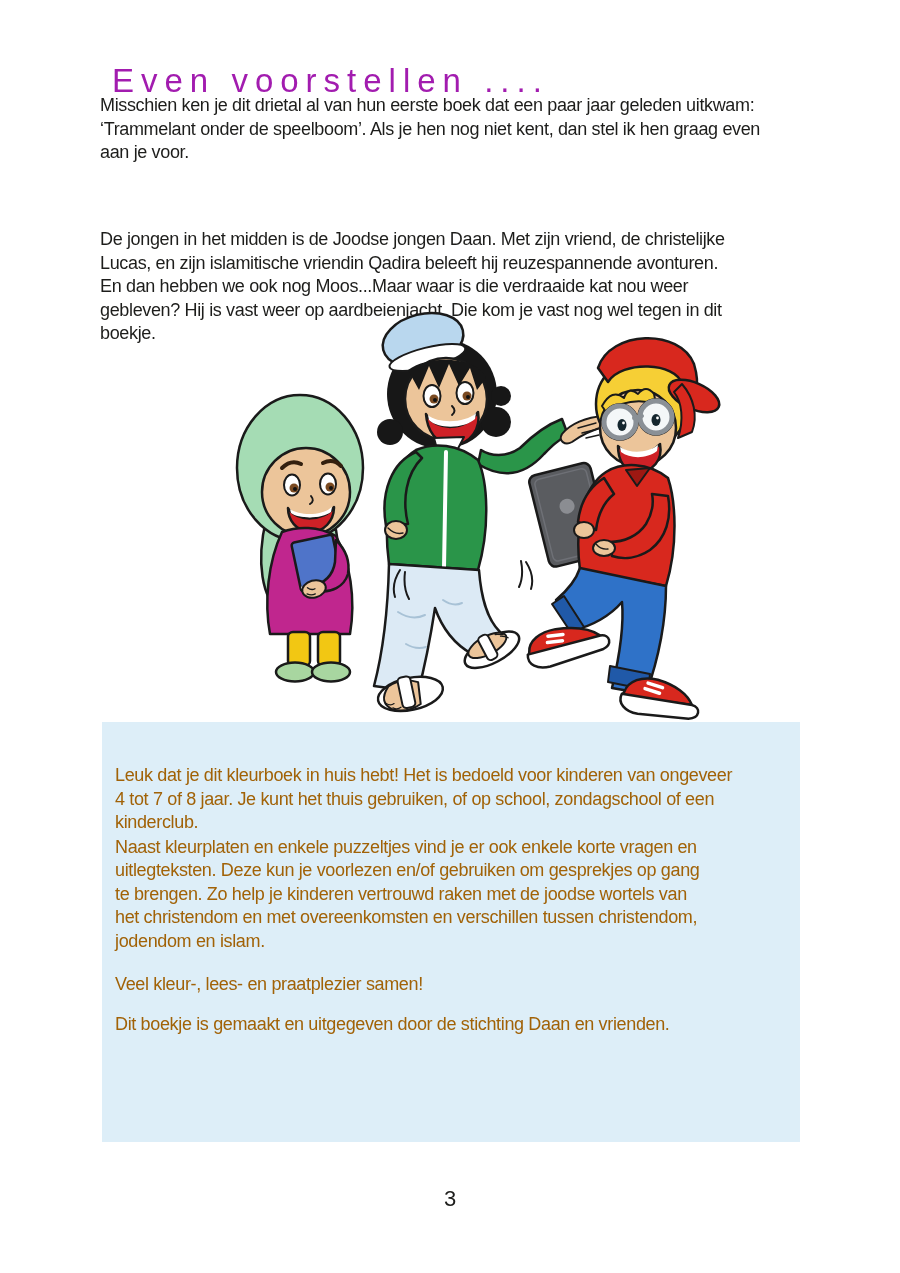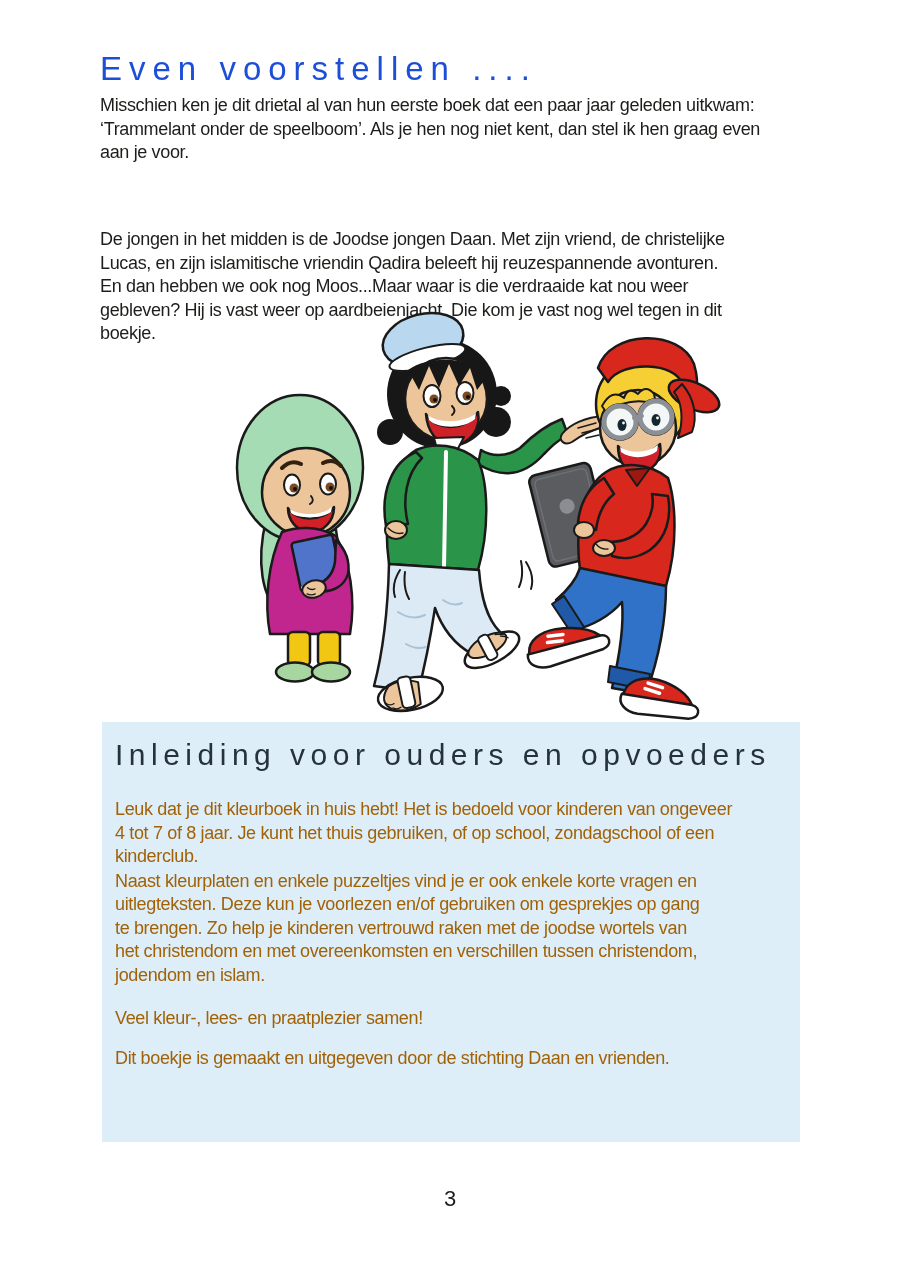--- a/index.html
+++ b/index.html
@@ -1,22 +1,22 @@
 <!DOCTYPE html>
 <html><head>
 <meta charset="utf-8">
 <style>
   html,body { margin:0; padding:0; background:#ffffff; }
   .page {
     position:relative; width:900px; height:1273px; background:#ffffff;
     font-family:"Liberation Sans","DejaVu Sans",sans-serif; color:#1d1d1b; overflow:hidden;
   }
   .title {
-    position:absolute; left:100px; top:50px; margin:0;
-    font-size:33px; font-weight:400; letter-spacing:7px; color:#1d4ed8; white-space:nowrap;
+    position:absolute; left:100px; top:50px; margin:12px;
+    font-size:33px; font-weight:400; letter-spacing:7px; color:#a21caf; white-space:nowrap;
   }
   .body-text {
     position:absolute; left:100px; width:770px; margin:0;
     font-size:18px; line-height:23.5px; letter-spacing:-0.35px;
     white-space:pre-line; color:#1d1d1b;
   }
   #p1 { top:94px; }
   #p2 { top:200px;margin-top:28px; }
   .illustration { position:absolute; left:238px; top:300px; width:470px; height:420px; }
   .illustration svg { display:block; overflow:visible; }
@@ -220,21 +220,20 @@
         <g transform="translate(420 396) rotate(10)">
           <path d="M-34 2 C-32 -10 -19 -17 -3 -16 C15 -14 29 -7 35 3 L-36 6 Z" fill="#d8281e" stroke="#1a1a1a" stroke-width="2.5"></path>
           <path d="M-12 -11 L3 -9 M-14 -5 L1 -3" stroke="#ffffff" stroke-width="3.5"></path>
           <path d="M-36 4 C-39 14 -30 21 -17 21 L34 17 C45 15 45 4 35 3 L-36 4 Z" fill="#ffffff" stroke="#1a1a1a" stroke-width="2.5"></path>
         </g>
       </g>
     </svg>
   </div>
 
   <section class="intro-box">
-    <h2>Inleiding voor ouders en opvoeders</h2>
     <p id="bp1">Leuk dat je dit kleurboek in huis hebt! Het is bedoeld voor kinderen van ongeveer
 4 tot 7 of 8 jaar. Je kunt het thuis gebruiken, of op school, zondagschool of een
 kinderclub.</p>
     <p id="bp2">Naast kleurplaten en enkele puzzeltjes vind je er ook enkele korte vragen en
 uitlegteksten. Deze kun je voorlezen en/of gebruiken om gesprekjes op gang
 te brengen. Zo help je kinderen vertrouwd raken met de joodse wortels van
 het christendom en met overeenkomsten en verschillen tussen christendom,
 jodendom en islam.</p>
     <p id="bp4">Veel kleur-, lees- en praatplezier samen!</p>
     <p id="bp3">Dit boekje is gemaakt en uitgegeven door de stichting Daan en vrienden.</p>

